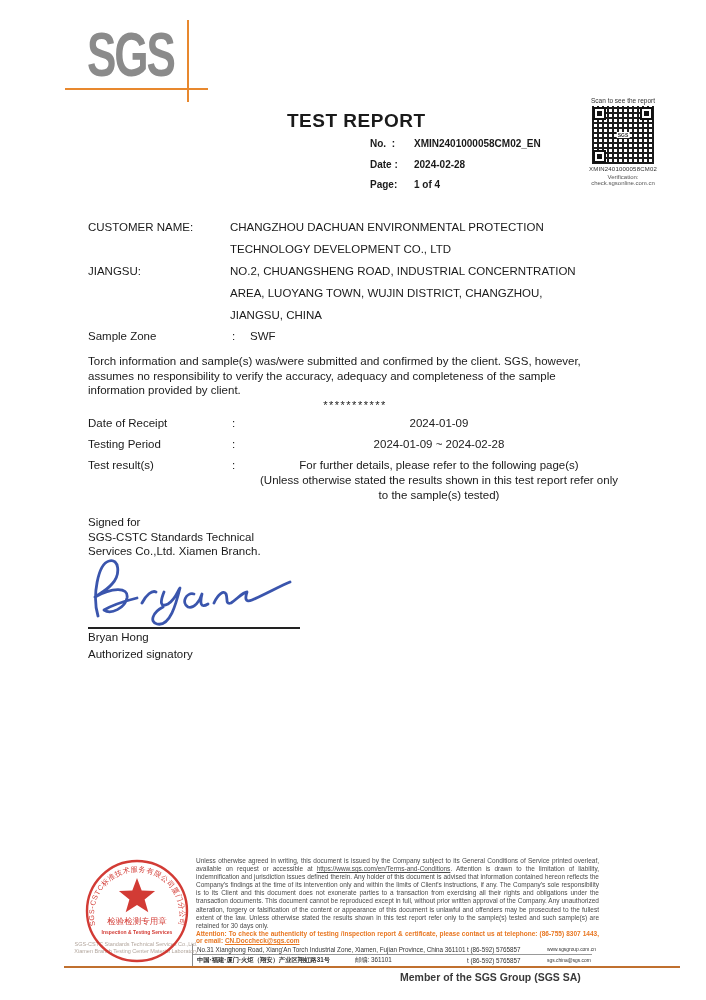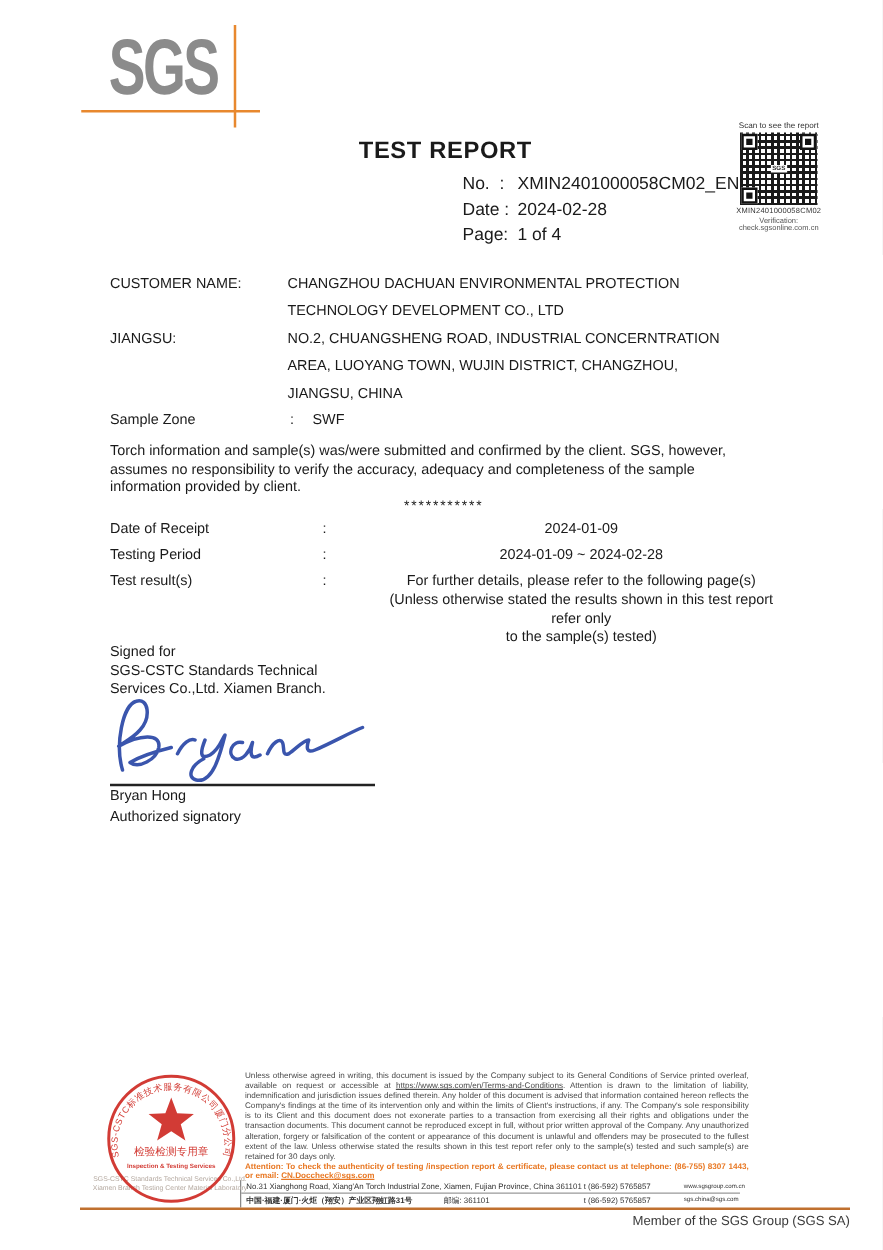--- a/index.html
+++ b/index.html
@@ -7,21 +7,21 @@
   .page { position:relative; width:706px; height:1000px; margin:0 auto; background:#ffffff; color:#1a1a1a; overflow:hidden; }
 
   
   .logo-text { position:absolute; left:87px; top:23px; font-size:63px; font-weight:800; color:#8b8b8b;
                letter-spacing:-3px; line-height:1; transform:scaleX(0.70); transform-origin:0 0; }
   .logo-underline { position:absolute; left:65px; top:88px; width:143px; height:2px; background:#e8882e; }
   .logo-vline { position:absolute; left:187px; top:20px; width:2px; height:82px; background:#e8882e; }
 
   
   .report-title { position:absolute; left:287px; top:110px; font-size:19px; font-weight:bold; letter-spacing:0.5px; }
-  .meta-row { position:absolute; left:370px; display:flex; font-size:14px; font-weight:normal; }
+  .meta-row { position:absolute; left:370px; display:flex; font-size:10px; font-weight:bold; }
   .meta-label { width:44px; white-space:pre; }
   .meta-no   { top:138px; }
   .meta-date { top:159px; }
   .meta-page { top:179px; }
 
   
   .qr-wrap { position:absolute; left:579px; top:97px; width:88px; text-align:center; color:#333; }
   .qr-caption { font-size:6.5px; }
   .qr { position:relative; width:62px; height:58px; margin:2px auto 2px;
         background:
@@ -44,21 +44,21 @@
 
   
   .sample-row { position:absolute; left:88px; top:330px; width:534px; display:flex; font-size:11.5px; }
   .col-label { width:144px; flex:none; }
   .col-colon { width:18px; flex:none; }
   .disclaimer { position:absolute; left:88px; top:354px; width:536px; font-size:11.5px; line-height:14.6px; white-space:pre-line; }
   .stars { position:absolute; left:88px; top:399px; width:534px; text-align:center; font-size:11px; letter-spacing:1.5px; }
 
   
   .details { position:absolute; left:88px; top:416px; width:540px; font-size:11.5px; }
-  .detail-row { display:flex; line-height:15px; margin-bottom:6px;gap:26px; }
+  .detail-row { display:flex; line-height:15px; margin-bottom:6px; }
   .detail-value { flex:1; white-space:pre-line;text-align:center; }
 
   
   .signed-for { position:absolute; left:88px; top:515px; font-size:11.5px; line-height:14.6px; white-space:pre-line; }
   .sig-svg { position:absolute; left:84px; top:552px; }
   .sig-line { position:absolute; left:88px; top:627px; width:212px; height:2px; background:#222; }
   .sig-name { position:absolute; left:88px; top:631px; font-size:11.5px; }
   .sig-role { position:absolute; left:88px; top:648px; font-size:11.5px; }
 
   
@@ -69,21 +69,21 @@
 
   .addr-block { position:absolute; left:192px; top:944px; width:400px; border-left:1px solid #888; }
   .addr-row { display:flex; align-items:center; height:11px; padding-left:4px; font-size:6.3px; color:#333; }
   .addr-row.first { border-bottom:1px solid #999; }
   .addr-main { width:270px; flex:none; display:flex; }
   .addr-cn { width:158px; flex:none; font-weight:bold; }
   .addr-phone { width:80px; flex:none; }
   .addr-net { flex:1; font-size:4.9px; }
 
   .footer-rule { position:absolute; left:64px; top:966px; width:616px; height:2px; background:#c0702f; }
-  .member-line { position:absolute; left:400px; top:971px; width:280px; text-align:right; font-size:10.5px; color:#3a3a3a; }
+  .member-line { position:absolute; left:400px; top:971px; width:280px; text-align:left; font-size:10.5px; color:#3a3a3a;font-weight:bold; }
 
   .stamp-svg { position:absolute; left:82px; top:856px; z-index:2; opacity:0.92; }
   .stamp-company { position:absolute; left:66px; top:941px; width:140px; text-align:center;
                    font-size:5.5px; line-height:7px; color:#b3a79e; z-index:1; }
 </style>
 </head>
 <body>
 
 <div class="page">
 

